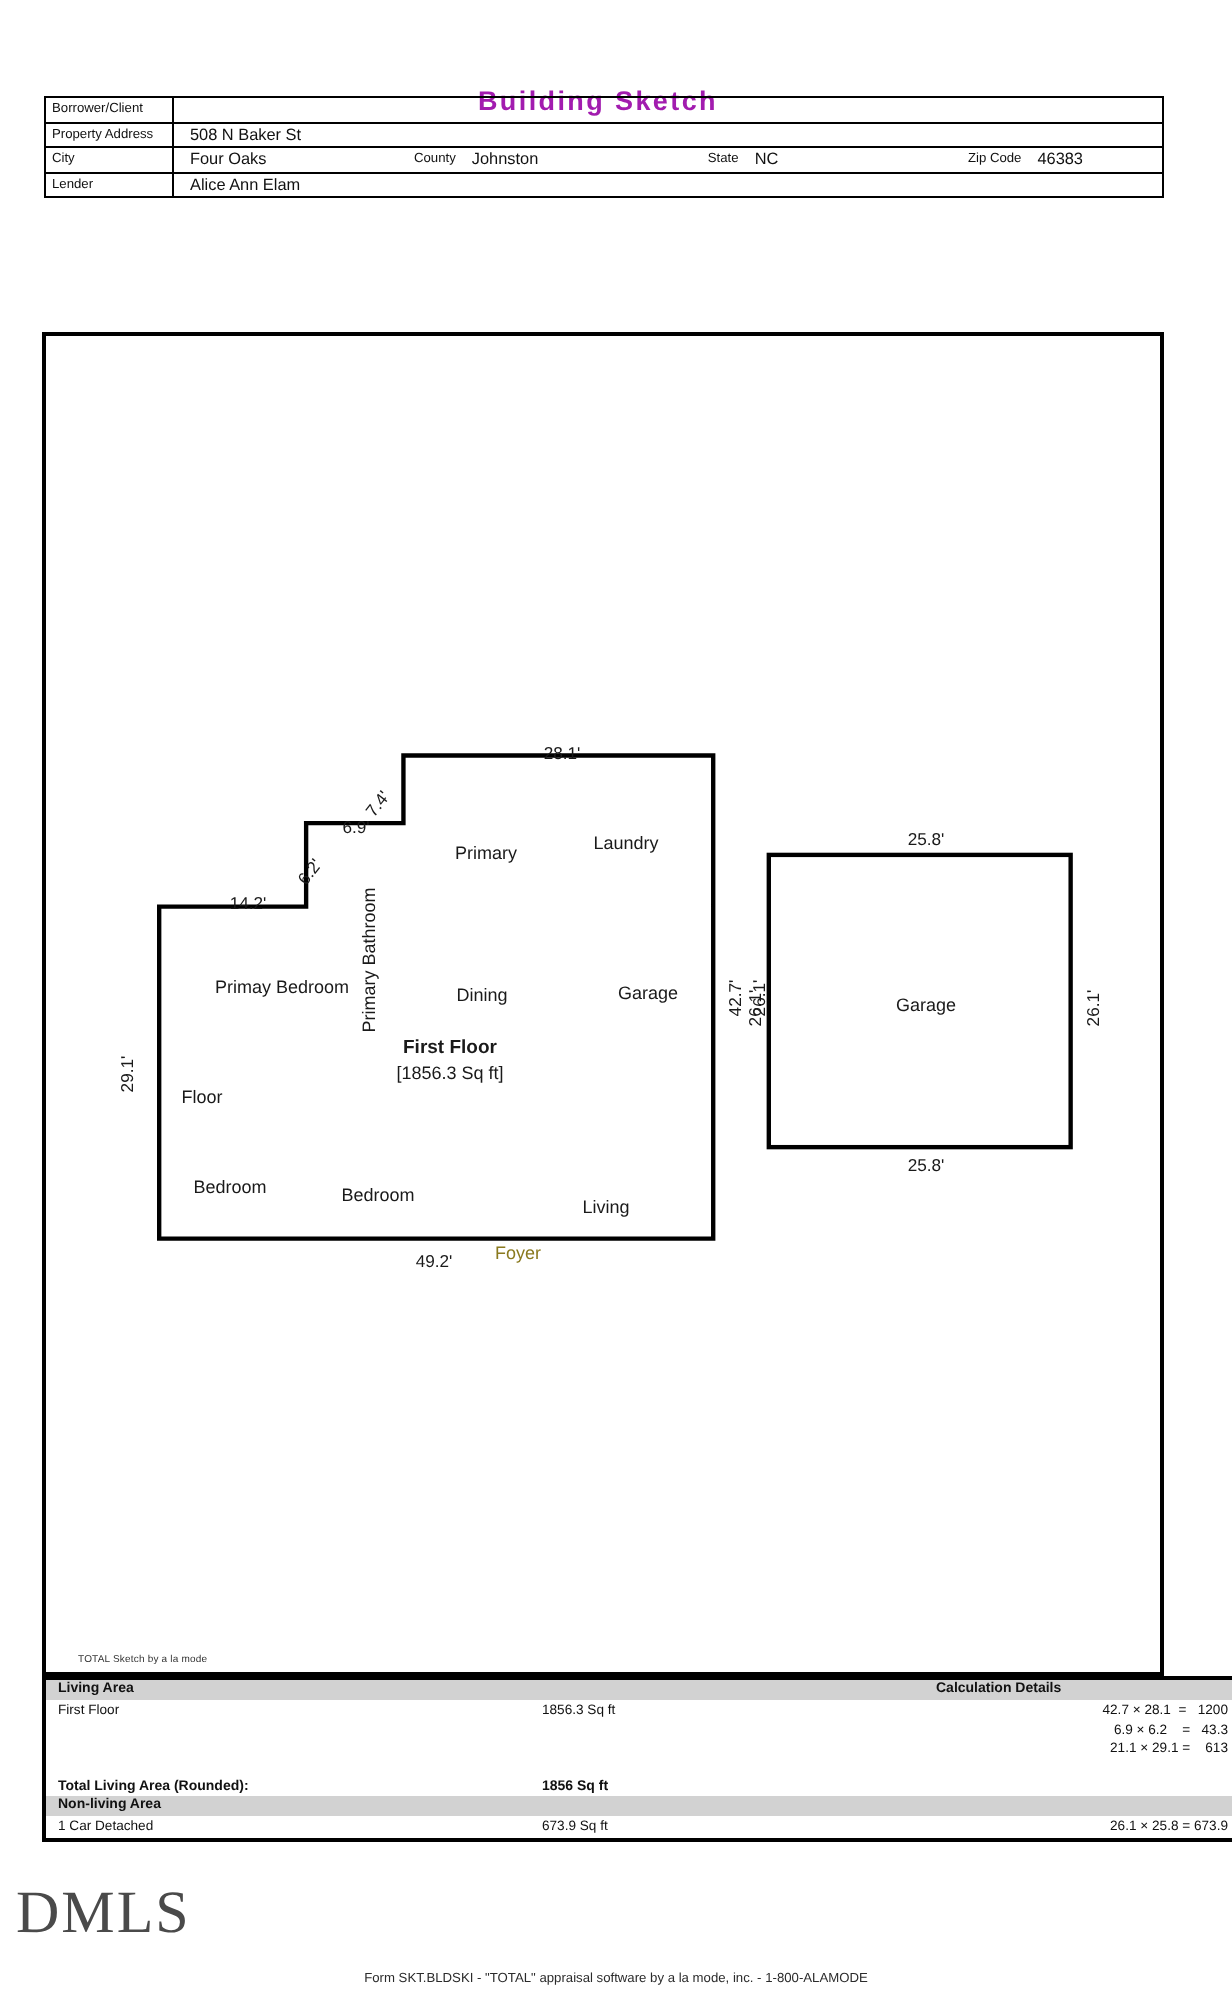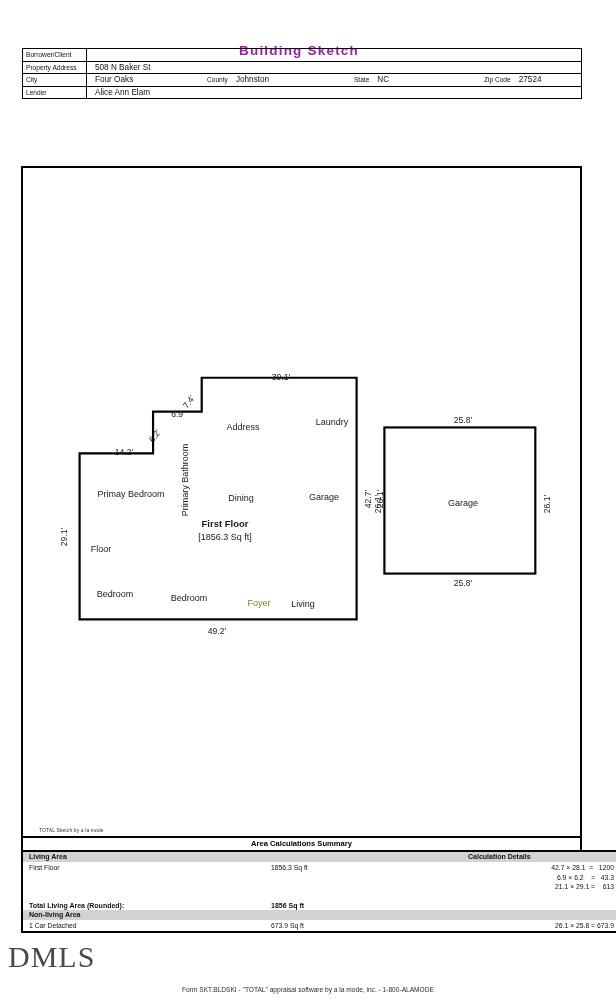--- a/index.html
+++ b/index.html
@@ -189,78 +189,75 @@
     <td class="hdr-val no-left" colspan="7">508 N Baker St</td>
   </tr>
   <tr>
     <td class="hdr-lab">City</td>
     <td class="hdr-val no-left no-right" style="width:185px">Four Oaks</td>
     <td class="hdr-lab no-left no-right" style="width:34px;text-align:right">County</td>
     <td class="hdr-val no-left no-right" style="width:125px">Johnston</td>
     <td class="hdr-lab no-left no-right" style="width:28px;text-align:right">State</td>
     <td class="hdr-val no-left no-right" style="width:38px">NC</td>
     <td class="hdr-lab no-left no-right" style="width:42px;text-align:right">Zip Code</td>
-    <td class="hdr-val no-left">27524</td>
+    <td class="hdr-val no-left">46383</td>
   </tr>
   <tr>
     <td class="hdr-lab">Lender</td>
     <td class="hdr-val no-left" colspan="7">Alice Ann Elam</td>
   </tr>
 </tbody>
   </table>
 
 <div class="sketch-frame">
 
   <svg class="sketch-canvas" viewBox="0 0 561 672" preserveAspectRatio="none">
 
     <polygon points="57,287 57,454 336,454 336,211 180,211 180,245 131,245 131,287" fill="none" stroke="#000" stroke-width="2.2" stroke-linejoin="miter"></polygon>
 
     <line x1="180" y1="211" x2="180" y2="211" stroke="#000" stroke-width="0"></line>
 
     <rect x="364" y="261" width="152" height="147" fill="none" stroke="#000" stroke-width="2.2"></rect>
   </svg>
 
-  <div class="fp-label" style="left:220px;top:259px">Address</div>
-  <div class="fp-label" style="left:309px;top:254px">Laundry</div>
-  <div class="fp-label" style="left:108px;top:326px">Primay Bedroom</div>
+  <div class="fp-label" style="left:220px;top:259px">Primary</div>
+  <div class="fp-label" style="left:290px;top:254px">Laundry</div>
+  <div class="fp-label" style="left:118px;top:326px">Primay Bedroom</div>
   <div class="fp-label rot90" style="left:162px;top:312px">Primary Bathroom</div>
   <div class="fp-label" style="left:218px;top:330px">Dining</div>
   <div class="fp-label" style="left:301px;top:329px">Garage</div>
   <div class="fp-label" style="left:78px;top:381px">Floor</div>
   <div class="fp-label" style="left:92px;top:426px">Bedroom</div>
   <div class="fp-label" style="left:166px;top:430px">Bedroom</div>
-  <div class="fp-label foyer" style="left:236px;top:435px">Foyer</div>
+  <div class="fp-label foyer" style="left:236px;top:459px">Foyer</div>
   <div class="fp-label" style="left:280px;top:436px">Living</div>
 
   <div class="fp-label bold" style="left:202px;top:356px">First Floor</div>
   <div class="fp-label" style="left:202px;top:369px">[1856.3 Sq ft]</div>
 
-  <div class="fp-label dim" style="left:258px;top:209px">39.1'</div>
+  <div class="fp-label dim" style="left:258px;top:209px">28.1'</div>
   <div class="fp-label dim rot45" style="left:166px;top:234px">7.4'</div>
   <div class="fp-label dim" style="left:155px;top:246px">6.9'</div>
   <div class="fp-label dim rot45" style="left:132px;top:268px">6.2'</div>
   <div class="fp-label dim" style="left:101px;top:284px">14.2'</div>
   <div class="fp-label dim rot90" style="left:41px;top:369px">29.1'</div>
   <div class="fp-label dim rot90" style="left:345px;top:331px">42.7'</div>
   <div class="fp-label dim rot90" style="left:357px;top:331px">26.1'</div>
   <div class="fp-label dim" style="left:194px;top:463px">49.2'</div>
 
   <div class="fp-label" style="left:440px;top:335px">Garage</div>
   <div class="fp-label dim" style="left:440px;top:252px">25.8'</div>
   <div class="fp-label dim rot90" style="left:524px;top:336px">26.1'</div>
   <div class="fp-label dim" style="left:440px;top:415px">25.8'</div>
   <div class="fp-label dim rot90" style="left:355px;top:336px">26.1'</div>
 
   <div class="sketch-credit">TOTAL Sketch by a la mode</div>
 </div>
 
 <div class="calc-wrap">
-  <div class="calc-title-row">
-    <span class="calc-title">Area Calculations Summary</span>
-  </div>
   <table class="calc-table">
     <tbody>
         <tr class="row-shade">
       <td class="col-a">Living Area</td>
       <td class="col-b"></td>
       <td class="col-c" style="text-align:left">Calculation Details</td>
     </tr>
     <tr class="pad-top">
       <td class="col-a">First Floor</td>
       <td class="col-b">1856.3 Sq ft</td>

